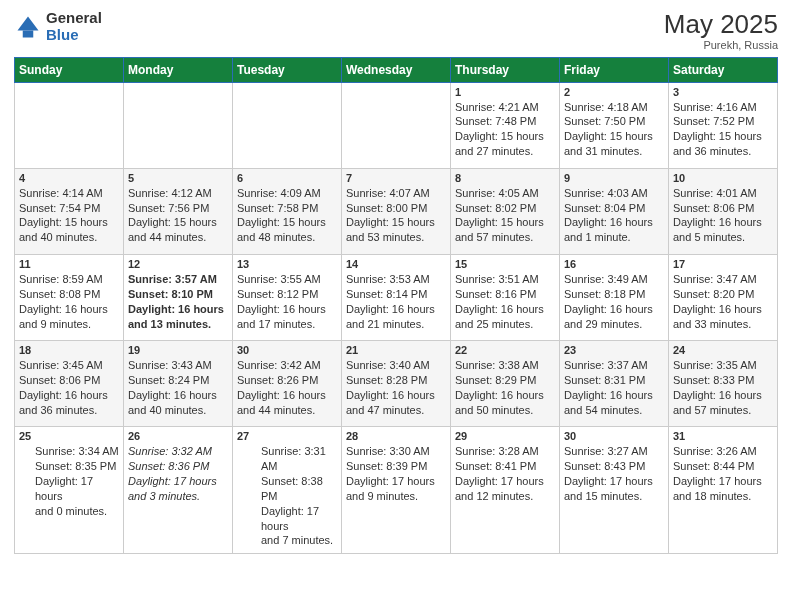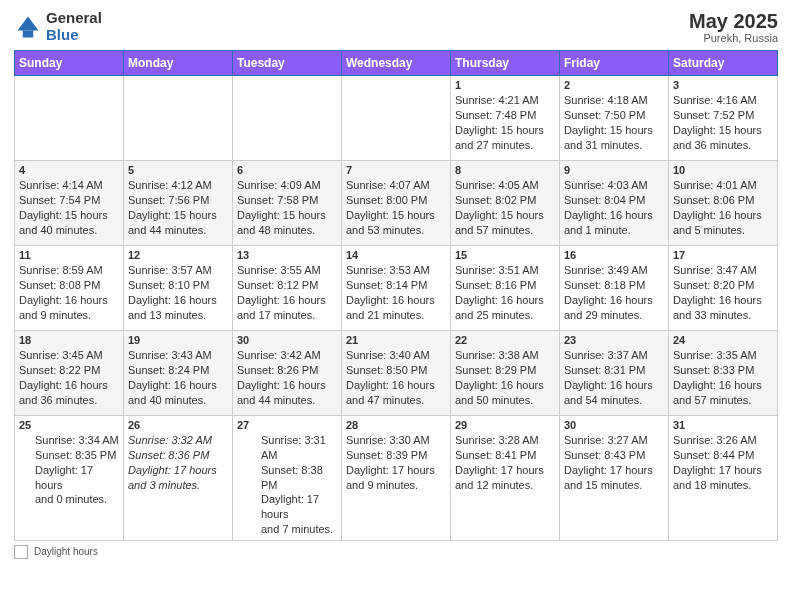--- a/index.html
+++ b/index.html
@@ -36,22 +36,22 @@
     .logo-general { color: #333; }
     .logo-blue { color: #2a6db5; }
     .logo-icon {
       width: 28px;
       height: 28px;
     }
     .title-block {
       text-align: right;
     }
     .month-title {
-      font-size: 20px;
-      font-weight: bold;
+      font-size: 26px;
+      font-weight: normal;
       color: #333;
       line-height: 1.1;
     }
     .location {
       font-size: 11px;
       color: #555;
     }
     .calendar {
       flex: 1;
       border: 1px solid #ccc;
@@ -78,21 +78,21 @@
       background: #fff;
     }
     .calendar tr:nth-child(even) td {
       background: #f5f5f5;
     }
     .calendar tr:nth-child(odd) td {
       background: #fff;
     }
     
     .calendar thead tr td, .calendar thead tr th {
-      background: #8b5cf6;
+      background: #15803d;
     }
     .day-num {
       font-weight: bold;
       font-size: 11px;
       margin-bottom: 2px;
       display: block;
     }
     .day-info {
       font-size: 11px;
       line-height: 1.35;
@@ -235,21 +235,21 @@
         <tr class="row-odd">
           <td>
             <span class="day-num">11</span>
             <div class="day-info" style="white-space: pre-line;">Sunrise: 8:59 AM
 Sunset: 8:08 PM
 Daylight: 16 hours
 and 9 minutes.</div>
           </td>
           <td>
             <span class="day-num">12</span>
-            <div class="day-info" style="white-space: pre-line;">Sunrise: 3:57 AM
+            <div class="day-info" style="white-space: pre-line; font-weight: bold;">Sunrise: 3:57 AM
 Sunset: 8:10 PM
 Daylight: 16 hours
 and 13 minutes.</div>
           </td>
           <td>
             <span class="day-num">13</span>
             <div class="day-info" style="white-space: pre-line;">Sunrise: 3:55 AM
 Sunset: 8:12 PM
 Daylight: 16 hours
 and 17 minutes.</div>
@@ -280,42 +280,42 @@
             <div class="day-info" style="white-space: pre-line;">Sunrise: 3:47 AM
 Sunset: 8:20 PM
 Daylight: 16 hours
 and 33 minutes.</div>
           </td>
         </tr>
         <tr class="row-even">
           <td>
             <span class="day-num">18</span>
             <div class="day-info" style="white-space: pre-line;">Sunrise: 3:45 AM
-Sunset: 8:22 PM
+Sunset: 8:06 PM
 Daylight: 16 hours
 and 36 minutes.</div>
           </td>
           <td>
             <span class="day-num">19</span>
             <div class="day-info" style="white-space: pre-line;">Sunrise: 3:43 AM
 Sunset: 8:24 PM
 Daylight: 16 hours
 and 40 minutes.</div>
           </td>
           <td>
             <span class="day-num">30</span>
             <div class="day-info" style="white-space: pre-line;">Sunrise: 3:42 AM
 Sunset: 8:26 PM
 Daylight: 16 hours
 and 44 minutes.</div>
           </td>
           <td>
             <span class="day-num">21</span>
             <div class="day-info" style="white-space: pre-line;">Sunrise: 3:40 AM
-Sunset: 8:50 PM
+Sunset: 8:28 PM
 Daylight: 16 hours
 and 47 minutes.</div>
           </td>
           <td>
             <span class="day-num">22</span>
             <div class="day-info" style="white-space: pre-line;">Sunrise: 3:38 AM
 Sunset: 8:29 PM
 Daylight: 16 hours
 and 50 minutes.</div>
           </td>
@@ -381,17 +381,13 @@
             <span class="day-num">31</span>
             <div class="day-info" style="white-space: pre-line;">Sunrise: 3:26 AM
 Sunset: 8:44 PM
 Daylight: 17 hours
 and 18 minutes.</div>
           </td>
         </tr>
       </tbody>
   </table>
 
-  <div class="footer">
-    <div class="footer-box"></div>
-    <span>Daylight hours</span>
-  </div>
 </div>
 
 </body></html>

